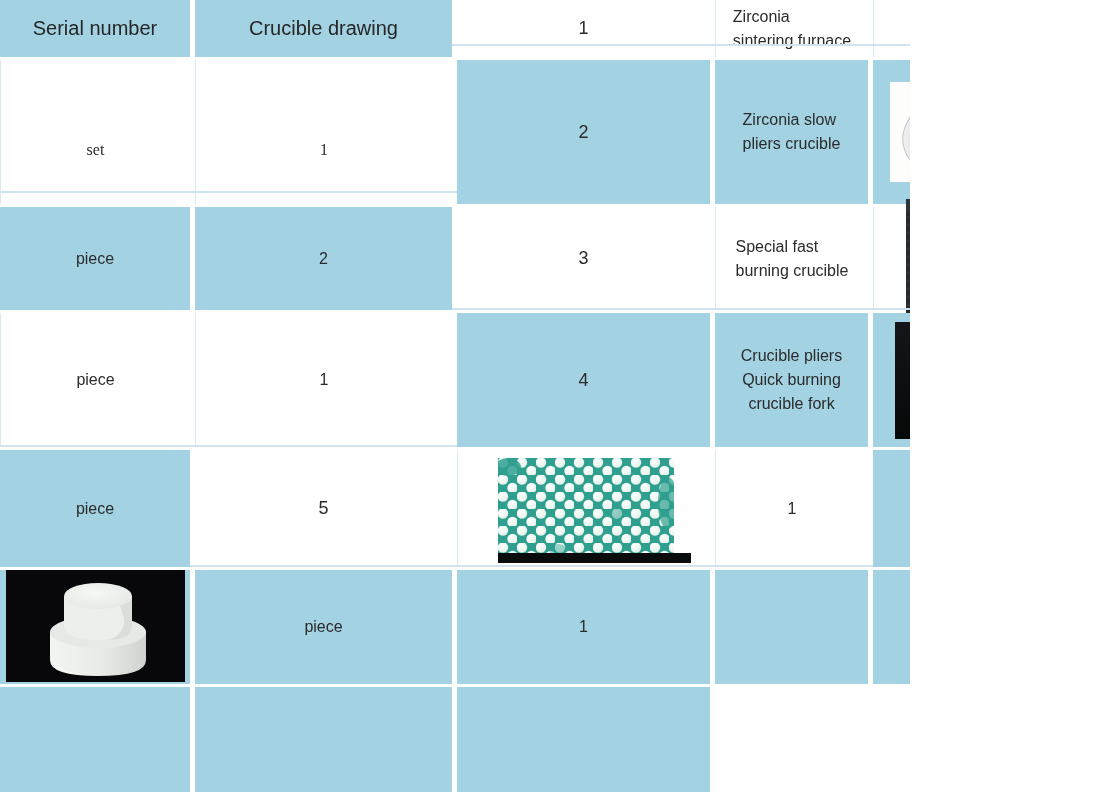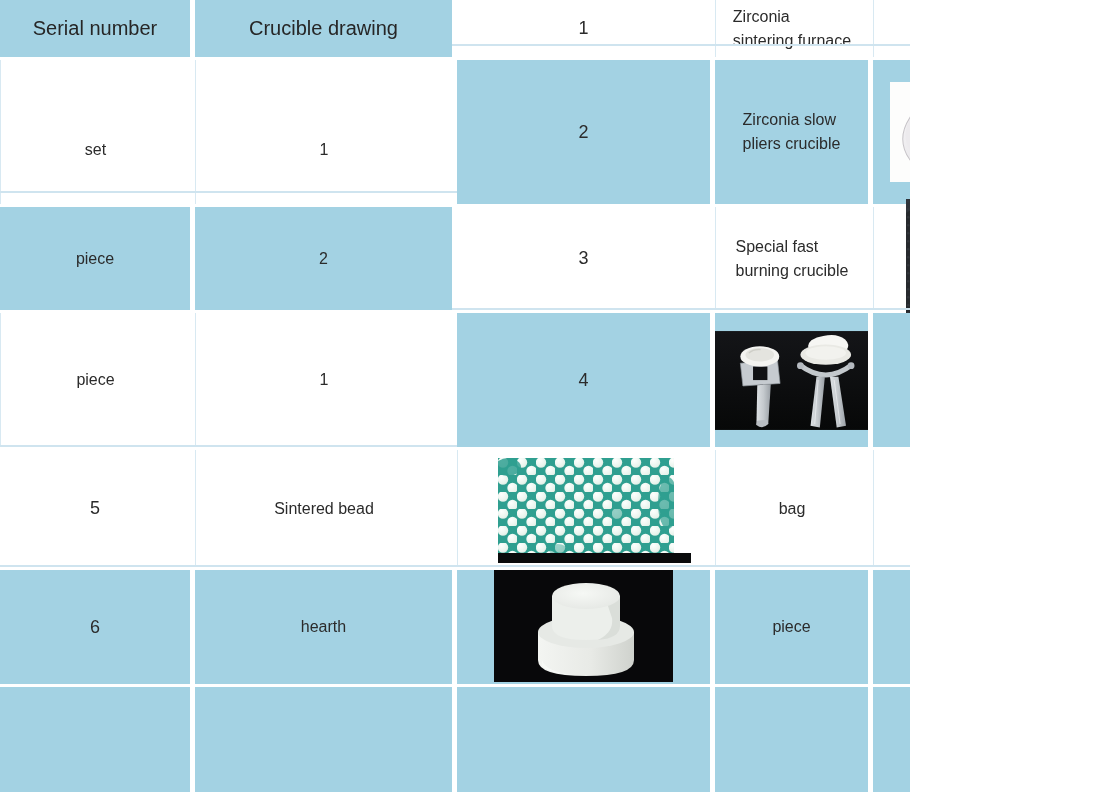--- a/index.html
+++ b/index.html
@@ -19,21 +19,21 @@
   .white{background:#ffffff;}
   .hdr{font-size:20px;color:#262626;}
   .txt{font-size:16px;white-space:pre-line;line-height:1.5;}
   .name-left{text-align:left;}
   .name-center{text-align:center;}
   .serial{font-size:18px;}
   
   .white.vline{border-left:1px solid #d8e9f2;}
   .rule-bottom::after{content:"";position:absolute;left:-5px;right:-5px;bottom:0;height:2px;background:#cfe4ef;}
   .r1rule::after{content:"";position:absolute;left:-5px;right:-5px;bottom:11px;height:2px;background:#cfe4ef;}
-  .pad-down{padding-top:36px;}
+  .pad-down{padding-top:36px;font-family:Liberation Serif, serif;}
   .photo{position:relative;display:flex;align-items:center;justify-content:center;width:100%;height:100%;}
   .photo svg{display:block;}
   .overflow-down{align-items:flex-start;}
   .overflow-down svg{position:relative;z-index:2;}
   .beadbar{position:absolute;left:40px;top:103px;width:193px;height:10px;background:#0a0b0c;z-index:2;}
   .beadwrap{position:absolute;left:40px;top:8px;z-index:2;}
 </style>
 </head>
 <body>
 
@@ -175,20 +175,25 @@
       <path d="M100,55 Q112,58 116,66 Q120,80 114,96 Q110,106 96,110 Q110,100 112,82 Q113,66 104,58 Z" fill="#c9c9c2" opacity="0.7"></path>
       <ellipse cx="81" cy="111" rx="30" ry="5" fill="#bfbfb8" opacity="0.6"></ellipse>
     </svg>
   </div>
   <div class="cell white vline rule-bottom txt"><span>piece</span></div>
   <div class="cell white vline rule-bottom txt"><span>1</span></div>
 
   <div class="cell blue serial">
       <span>4</span>
     </div>
+  <div class="cell blue">
+      <span class="txt name-center">Crucible pliers
+Quick burning
+crucible fork</span>
+    </div>
   <div class="cell blue photo">
     <svg width="181" height="117" viewBox="0 0 181 117">
       <defs>
         <linearGradient id="metal" x1="0" y1="0" x2="1" y2="0">
           <stop offset="0" stop-color="#dde1e4"></stop>
             <stop offset="0.5" stop-color="#c4c9cd"></stop>
             <stop offset="1" stop-color="#9aa0a6"></stop>
         </linearGradient>
         <linearGradient id="blackbg" x1="0" y1="0" x2="0" y2="1">
           <stop offset="0" stop-color="#141518"></stop>
@@ -214,23 +219,20 @@
       <polygon points="120,54 130,54 124,114 113,112" fill="url(#metal)"></polygon>
       <polygon points="136,54 146,54 155,112 144,114" fill="url(#metal)"></polygon>
       <line x1="122" y1="58" x2="118" y2="110" stroke="#eef0f2" stroke-width="1.2" opacity="0.7"></line>
       <line x1="141" y1="58" x2="148" y2="110" stroke="#eef0f2" stroke-width="1.2" opacity="0.7"></line>
     </svg>
   </div>
   <div class="cell blue txt"><span>piece</span></div>
 
   <div class="cell white rule-bottom serial">
       <span>5</span>
-    </div>
-  <div class="cell white vline rule-bottom">
-      <span class="txt name-center">Sintered bead</span>
     </div>
   <div class="cell white vline rule-bottom">
     <div class="beadwrap">
       <svg width="176" height="103" viewBox="0 0 176 103">
         <defs>
           <radialGradient id="beadG" cx="0.35" cy="0.3" r="0.95">
             <stop offset="0" stop-color="#fdfffd"></stop>
               <stop offset="0.65" stop-color="#e8f3ec"></stop>
               <stop offset="1" stop-color="#b9d6c9"></stop>
           </radialGradient>
@@ -242,28 +244,24 @@
         <rect width="176" height="103" fill="#2f9f90"></rect>
         <rect width="176" height="103" fill="url(#beads)"></rect>
         <ellipse cx="10" cy="9" rx="13" ry="9" fill="#2f9f90" opacity="0.85"></ellipse>
         <ellipse cx="170" cy="45" rx="10" ry="26" fill="#2f9f90" opacity="0.7"></ellipse>
         <ellipse cx="120" cy="55" rx="8" ry="6" fill="#2f9f90" opacity="0.5"></ellipse>
         <ellipse cx="60" cy="92" rx="9" ry="6" fill="#2f9f90" opacity="0.45"></ellipse>
       </svg>
     </div>
     <div class="beadbar"></div>
   </div>
-  <div class="cell white vline rule-bottom txt"><span>bag</span></div>
   <div class="cell white vline rule-bottom txt"><span>1</span></div>
 
   <div class="cell blue serial">
       <span>6</span>
-    </div>
-  <div class="cell blue">
-      <span class="txt name-center">hearth</span>
     </div>
   <div class="cell blue photo overflow-down">
     <svg width="179" height="112" viewBox="0 0 179 112">
       <defs>
         <linearGradient id="hearthSide" x1="0" y1="0" x2="1" y2="0">
           <stop offset="0" stop-color="#f3f5f2"></stop>
             <stop offset="0.55" stop-color="#e8eae6"></stop>
             <stop offset="1" stop-color="#cfd2cd"></stop>
         </linearGradient>
         <radialGradient id="hearthTop" cx="0.45" cy="0.4" r="0.9">

